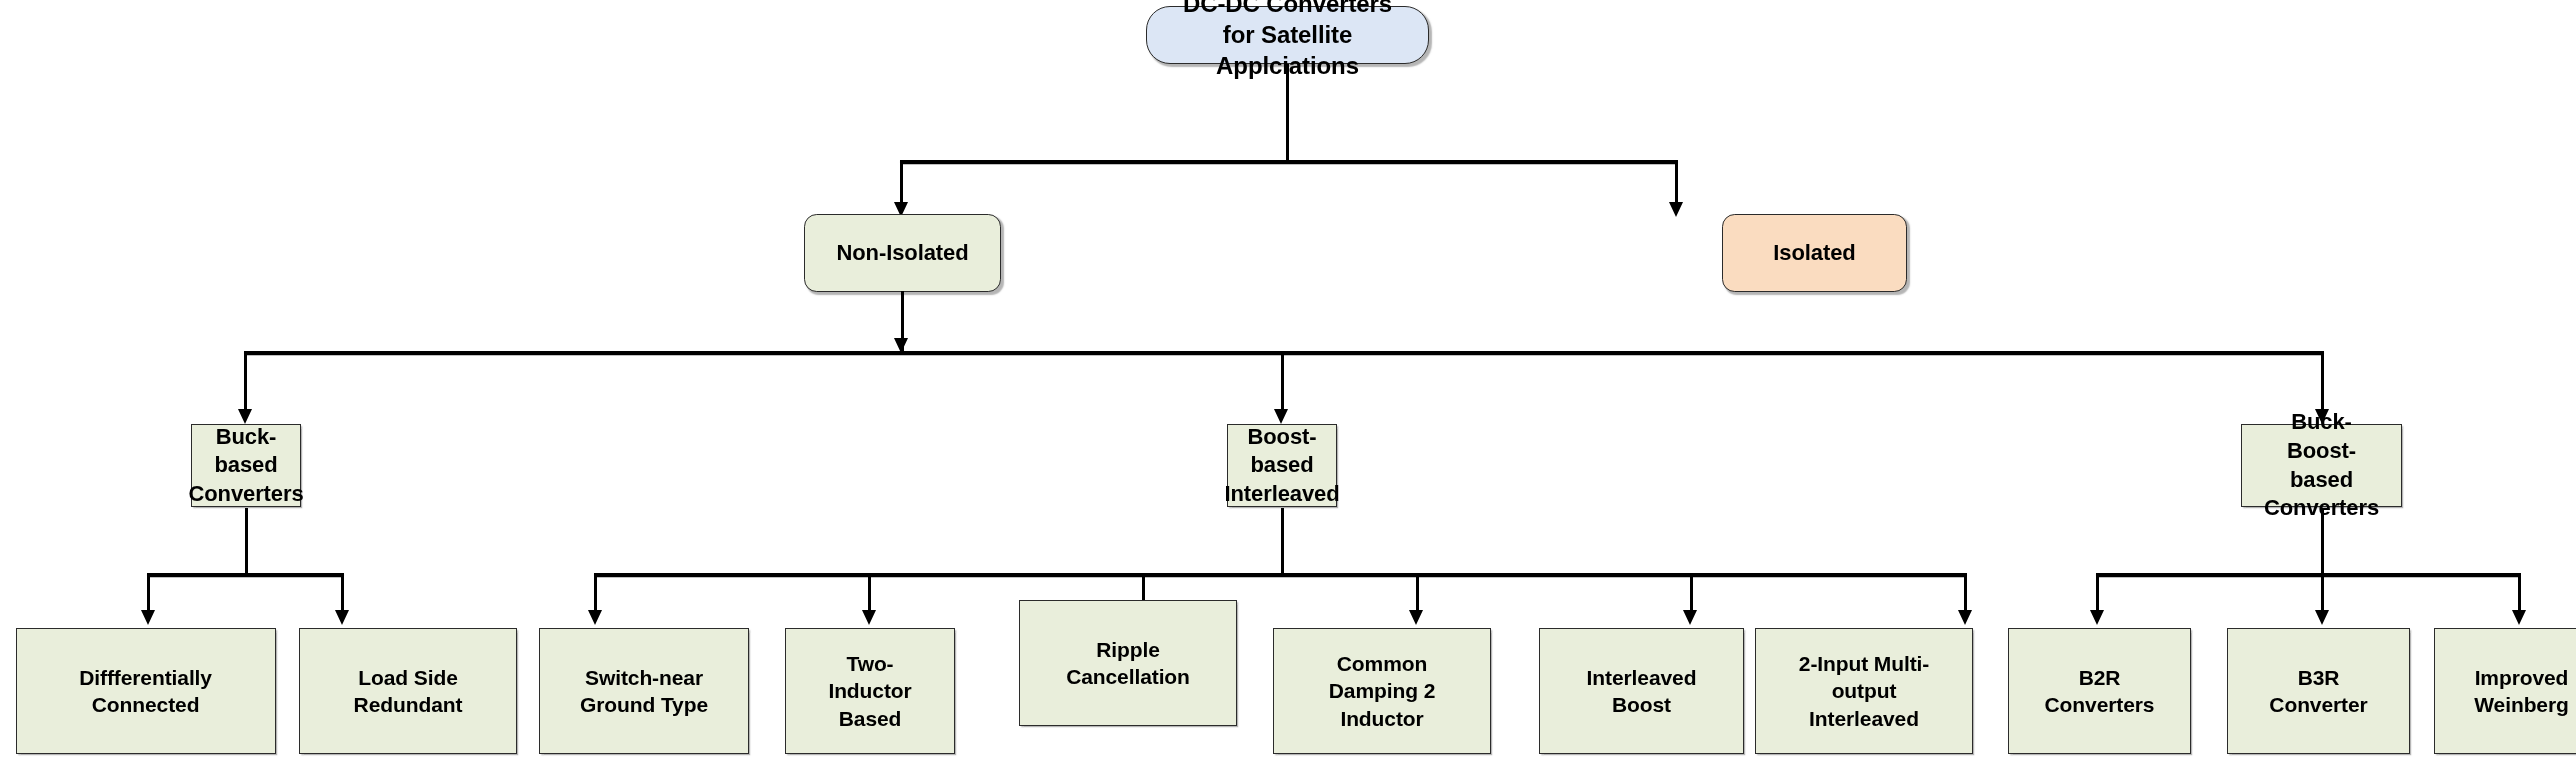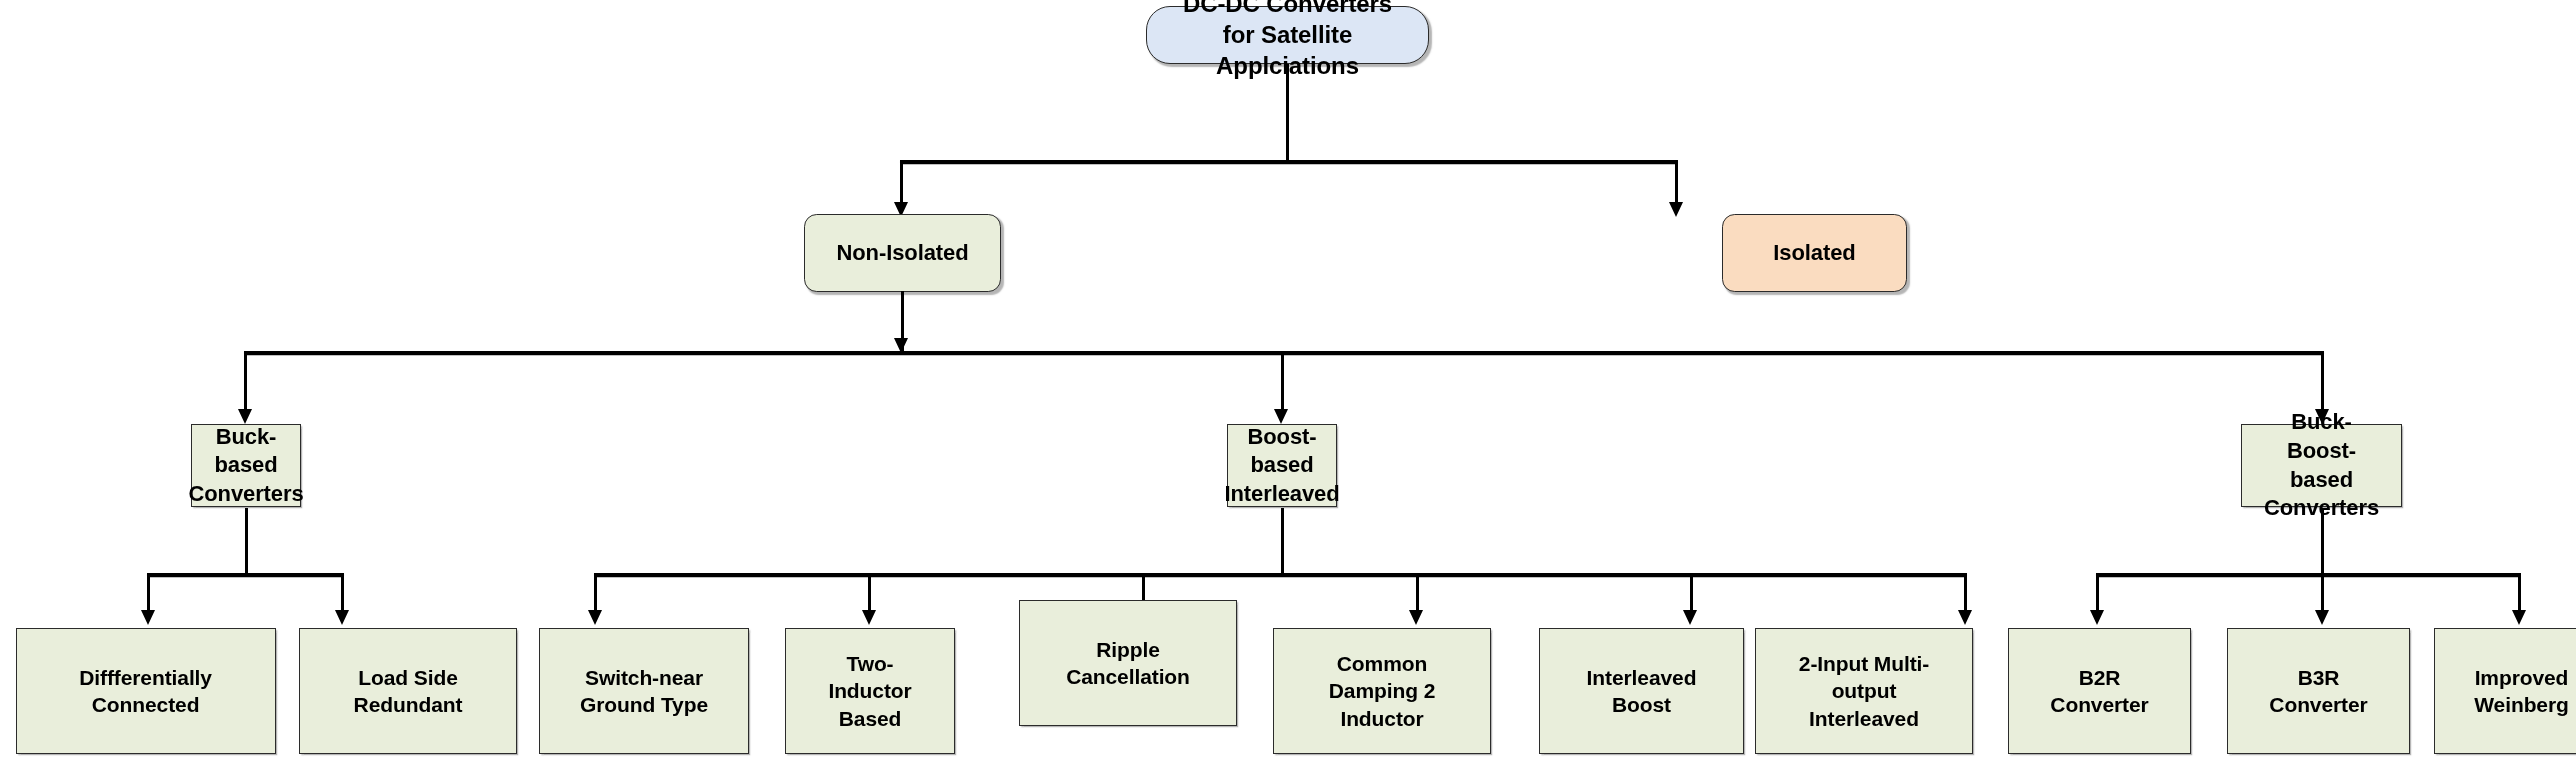--- a/index.html
+++ b/index.html
@@ -188,21 +188,21 @@
 
   <div class="node leaf" style="left:1523px; top:628px; width:205px; height:126px;margin-left:16px;">
     <span>Interleaved Boost</span>
   </div>
 
   <div class="node leaf" style="left:1755px; top:628px; width:218px; height:126px;">
     <span>2-Input Multi-output Interleaved</span>
   </div>
 
   <div class="node leaf" style="left:2008px; top:628px; width:183px; height:126px;">
-    <span>B2R Converter</span>
+    <span>B2R Converters</span>
   </div>
 
   <div class="node leaf" style="left:2227px; top:628px; width:183px; height:126px;">
     <span>B3R Converter</span>
   </div>
 
   <div class="node leaf" style="left:2434px; top:628px; width:175px; height:126px;">
     <span>Improved Weinberg</span>
   </div>
 

